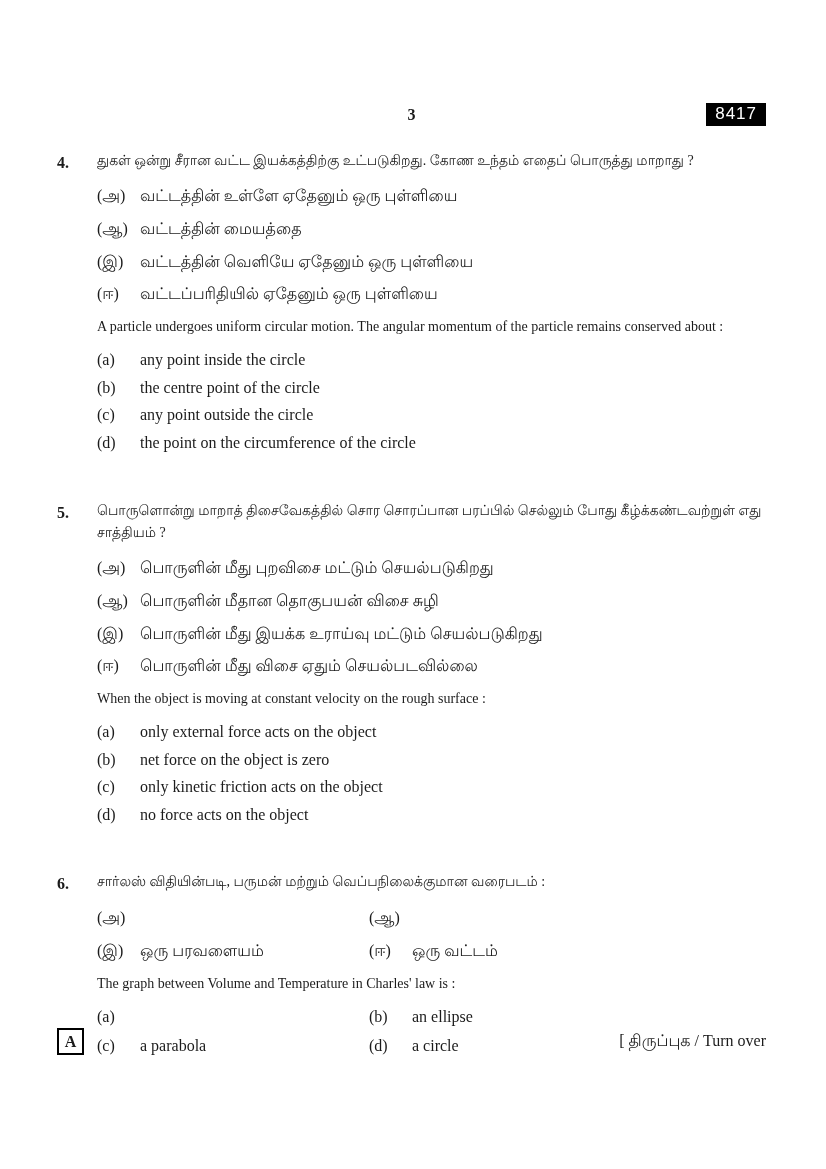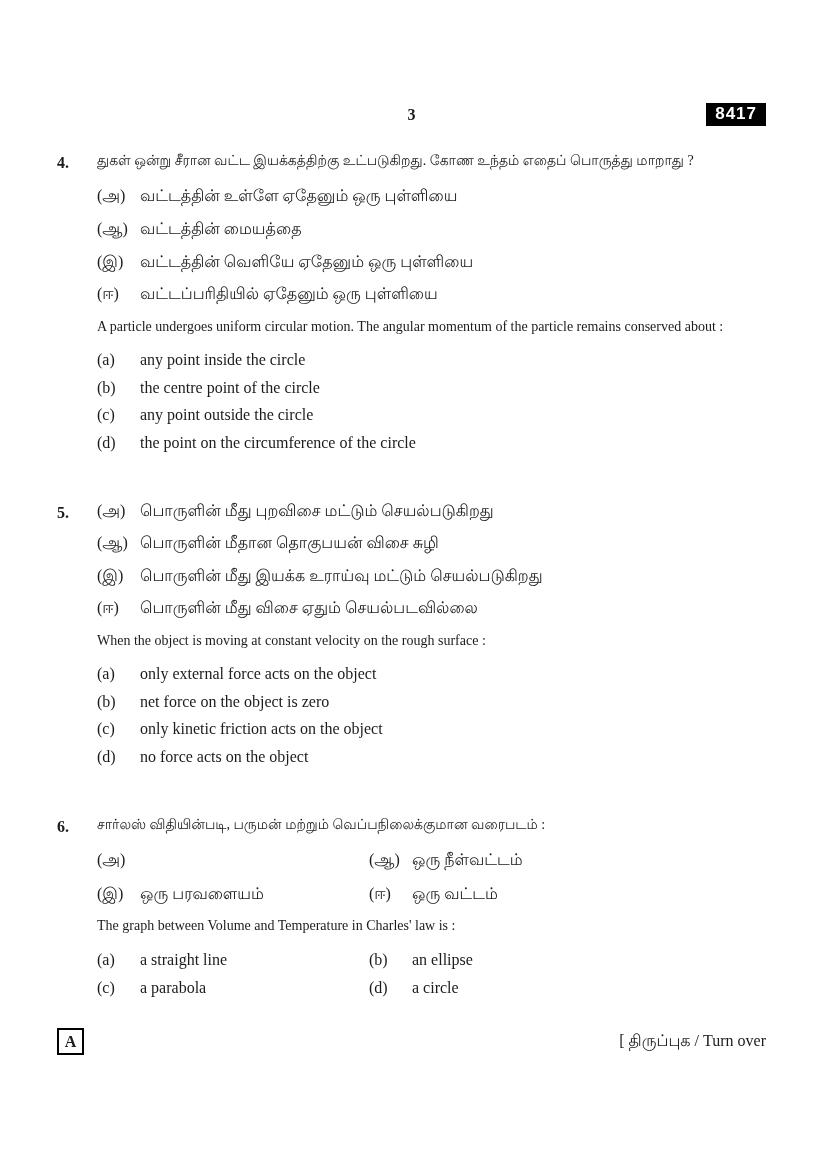--- a/index.html
+++ b/index.html
@@ -17,21 +17,21 @@
   
   .header { position: relative; height: 24px; margin-bottom: 20px; }
   .page-num {
     position: absolute; left: 0; right: 0; text-align: center;
     font-weight: bold; font-size: 16px;
   }
   .code-badge {
     position: absolute; right: 0; top: -3px;
     background: #000; color: #fff;
     font-family: "Liberation Sans", "DejaVu Sans", sans-serif;
-    font-weight: bold; font-size: 17px;
+    font-weight: normal; font-size: 17px;
     padding: 1px 9px 2px 9px; letter-spacing: 1px;
   }
 
   
   .question { display: flex; margin-bottom: 40px; }
   .q-num { width: 40px; font-weight: bold; font-size: 16px; line-height: 1.6; flex: none; }
   .q-body { flex: 1; min-width: 0; }
   .q-text { font-size: 14px; line-height: 1.6; }
   .q-text.tamil { margin-bottom: 13px; }
   .q-text.en { margin-bottom: 11px; }
@@ -108,20 +108,21 @@
       <div class="opt eopt">
         <span class="opt-label">(d)</span>
         <span class="opt-text">the point on the circumference of the circle</span>
       </div>
     </div>
   </section>
 
   <section class="question">
     <div class="q-num">5.</div>
     <div class="q-body">
+      <p class="q-text tamil">பொருளொன்று மாறாத் திசைவேகத்தில் சொர சொரப்பான பரப்பில் செல்லும் போது கீழ்க்கண்டவற்றுள் எது சாத்தியம் ?</p>
 
       <div class="opt topt">
         <span class="opt-label">(அ)</span>
         <span class="opt-text">பொருளின் மீது புறவிசை மட்டும் செயல்படுகிறது</span>
       </div>
       <div class="opt topt">
         <span class="opt-label">(ஆ)</span>
         <span class="opt-text">பொருளின் மீதான தொகுபயன் விசை சுழி</span>
       </div>
       <div class="opt topt">
@@ -158,38 +159,36 @@
     <div class="q-num">6.</div>
     <div class="q-body">
       <p class="q-text tamil">சார்லஸ் விதியின்படி, பருமன் மற்றும் வெப்பநிலைக்குமான வரைபடம் :</p>
 
       <div class="opt-grid tamil-grid">
         <div class="opt">
           <span class="opt-label">(அ)</span>
         </div>
         <div class="opt">
           <span class="opt-label">(ஆ)</span>
-          <span class="opt-text">ஒரு நீள்வட்டம்</span>
         </div>
         <div class="opt">
           <span class="opt-label">(இ)</span>
           <span class="opt-text">ஒரு பரவளையம்</span>
         </div>
         <div class="opt">
           <span class="opt-label">(ஈ)</span>
           <span class="opt-text">ஒரு வட்டம்</span>
         </div>
       </div>
 
       <p class="q-text en">The graph between Volume and Temperature in Charles' law is :</p>
 
       <div class="opt-grid en-grid">
         <div class="opt">
           <span class="opt-label">(a)</span>
-          <span class="opt-text">a straight line</span>
         </div>
         <div class="opt">
           <span class="opt-label">(b)</span>
           <span class="opt-text">an ellipse</span>
         </div>
         <div class="opt">
           <span class="opt-label">(c)</span>
           <span class="opt-text">a parabola</span>
         </div>
         <div class="opt">

